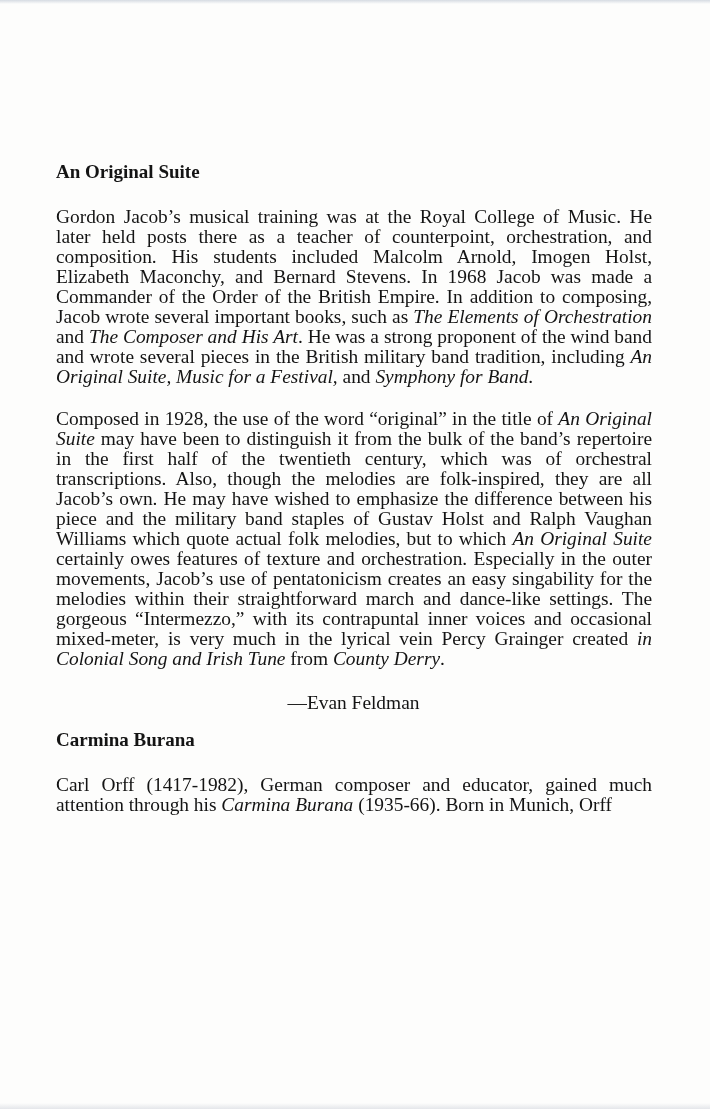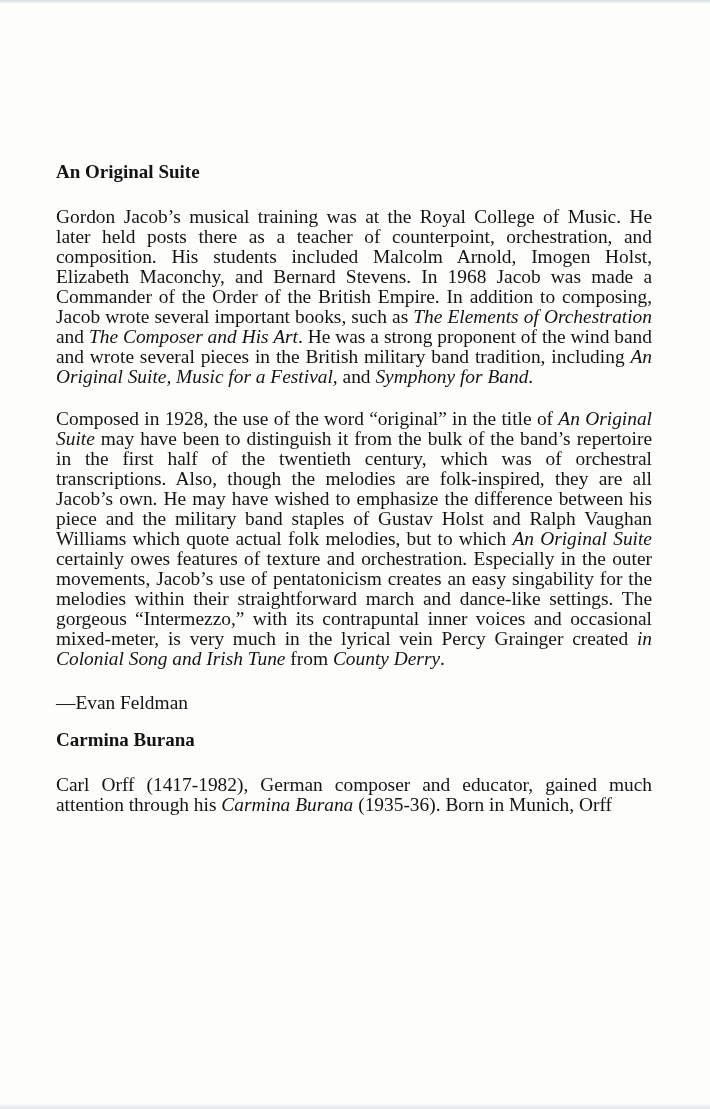--- a/index.html
+++ b/index.html
@@ -24,21 +24,21 @@
   h2 {
     font-size: 19px; font-weight: bold; margin: 0; line-height: 24px;
   }
   p {
     font-size: 19.4px; line-height: 20px; margin: 0;
     text-align: justify;
   }
   .sec1-head { margin-bottom: 23px; }
   .p1 { margin-bottom: 22px; }
   .signature {
-    text-align: left; font-size: 19.4px; line-height: 23px;
+    text-align: center; font-size: 19.4px; line-height: 23px;
     margin-top: 22px; margin-bottom: 14px; padding-right: 1px;
   }
   .sec2-head { margin-bottom: 23px; }
   i { font-style: italic; }
 </style>
 </head>
 <body>
 
 <div class="scan-edge-top"></div>
 
@@ -46,16 +46,16 @@
   <h2 class="sec1-head">An Original Suite</h2>
 
   <p class="p1"><span>Gordon Jacob’s musical training was at the Royal College of Music.  He later held posts there as a teacher of counterpoint, orchestration, and composition.  His students included Malcolm Arnold, Imogen Holst, Elizabeth Maconchy, and Bernard Stevens.  In 1968 Jacob was made a Commander of the Order of the British Empire.  In addition to composing, Jacob wrote several important books, such as </span><i>The Elements of Orchestration</i><span> and </span><i>The Composer and His Art</i><span>.  He was a strong proponent of the wind band and wrote several pieces in the British military band tradition, including </span><i>An Original Suite, Music for a Festival,</i><span> and </span><i>Symphony for Band</i><span>.</span></p>
 
   <p><span>Composed in 1928, the use of the word “original” in the title of </span><i>An Original Suite</i><span> may have been to distinguish it from the bulk of the band’s repertoire in the first half of the twentieth century, which was of orchestral transcriptions.  Also, though the melodies are folk-inspired, they are all Jacob’s own. He may have wished to emphasize the difference between his piece and the military band staples of Gustav Holst and Ralph Vaughan Williams which quote actual folk melodies, but to which </span><i>An Original Suite</i><span> certainly owes features of texture and orchestration.  Especially in the outer movements, Jacob’s use of pentatonicism creates an easy singability for the melodies within their straightforward march and dance-like settings.  The gorgeous “Intermezzo,” with its contrapuntal inner voices and occasional mixed-meter, is very much in the lyrical vein Percy Grainger created </span><i>in Colonial Song and Irish Tune</i><span> from </span><i>County Derry</i><span>.</span></p>
 
   <div class="signature">—Evan Feldman</div>
 
   <h2 class="sec2-head">Carmina Burana</h2>
 
-  <p><span>Carl Orff (1417-1982), German composer and educator, gained much attention through his </span><i>Carmina Burana</i><span> (1935-36).  Born in Munich, Orff</span></p>
+  <p><span>Carl Orff (1417-1982), German composer and educator, gained much attention through his </span><i>Carmina Burana</i><span> (1935-66).  Born in Munich, Orff</span></p>
 </div>
 
 <div class="scan-edge-bottom"></div>
 
 </body></html>

